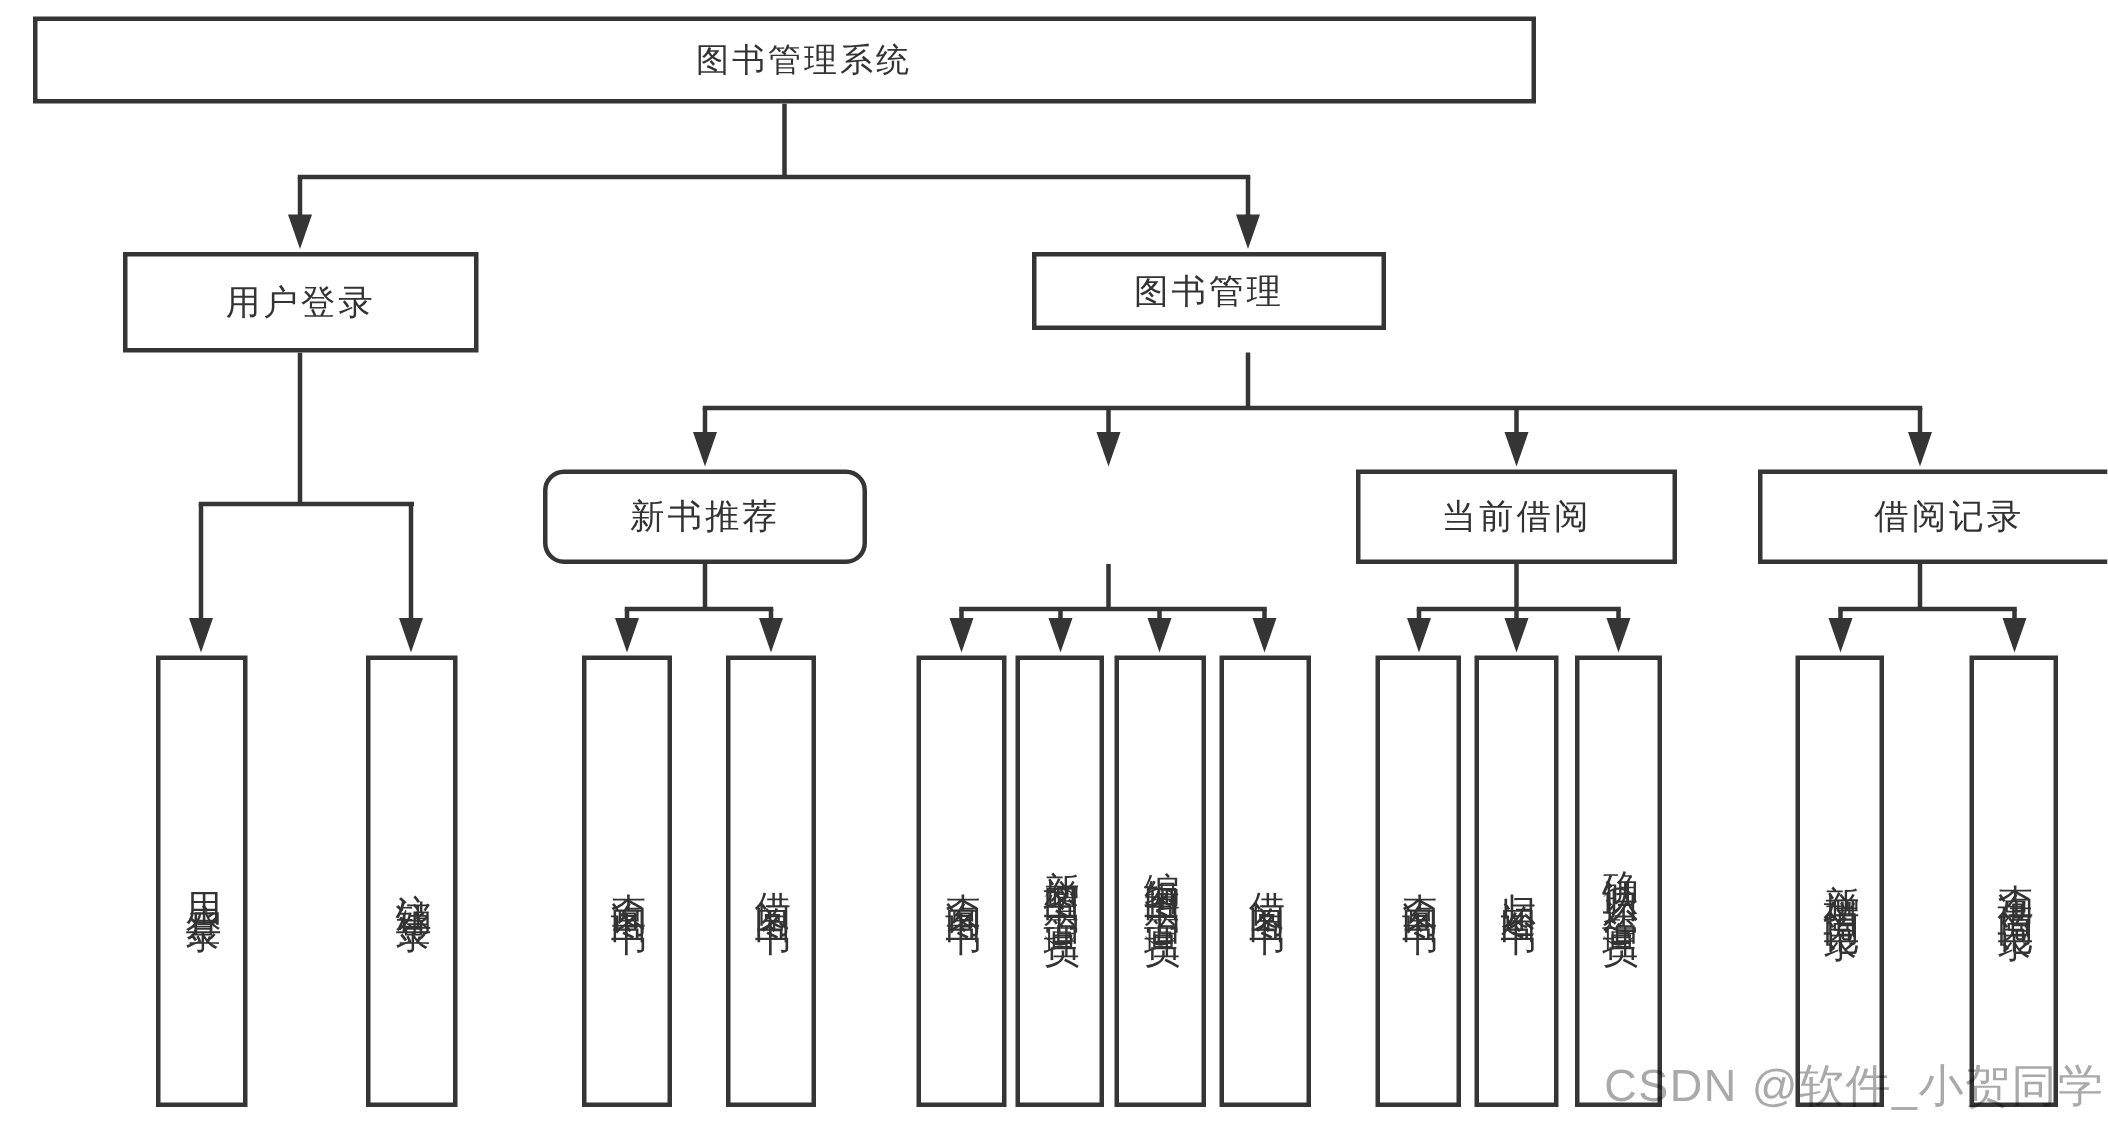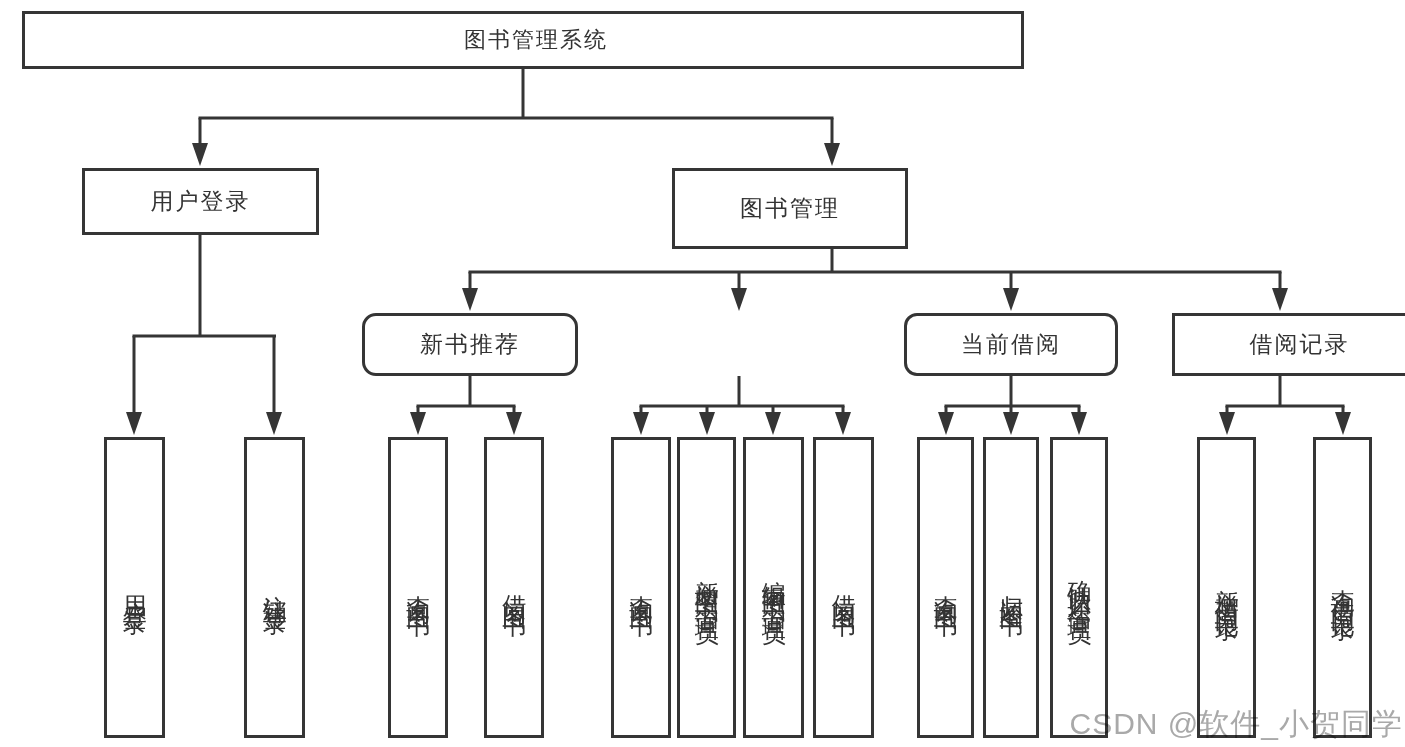--- a/index.html
+++ b/index.html
@@ -145,28 +145,28 @@
     </g>
   </svg>
 
   <div class="node root" style="left:22px; top:11px; width:1002px; height:58px;padding-left:26px;">
     <span class="h-label">图书管理系统</span>
   </div>
 
   <div class="node lvl2" style="left:82px; top:168px; width:237px; height:67px;">
     <span class="h-label">用户登录</span>
   </div>
-  <div class="node lvl2" style="left:672px; top:168px; width:236px; height:81px;">
+  <div class="node lvl2" style="left:688px; top:168px; width:236px; height:52px;">
     <span class="h-label">图书管理</span>
   </div>
 
   <div class="node lvl3" style="left:362px; top:313px; width:216px; height:63px;border-radius:14px;">
     <span class="h-label">新书推荐</span>
   </div>
-  <div class="node lvl3" style="left:904px; top:313px; width:214px; height:63px;border-radius:13px;">
+  <div class="node lvl3" style="left:904px; top:313px; width:214px; height:63px;">
     <span class="h-label">当前借阅</span>
   </div>
   <div class="node lvl3" style="left:1172px; top:313px; width:255px; height:63px;">
     <span class="h-label">借阅记录</span>
   </div>
 
   <div class="node leaf" style="left:104px; top:437px; width:61px; height:301px;">
     <span class="v-label">用户登录</span>
   </div>
   <div class="node leaf" style="left:244px; top:437px; width:61px; height:301px;">

